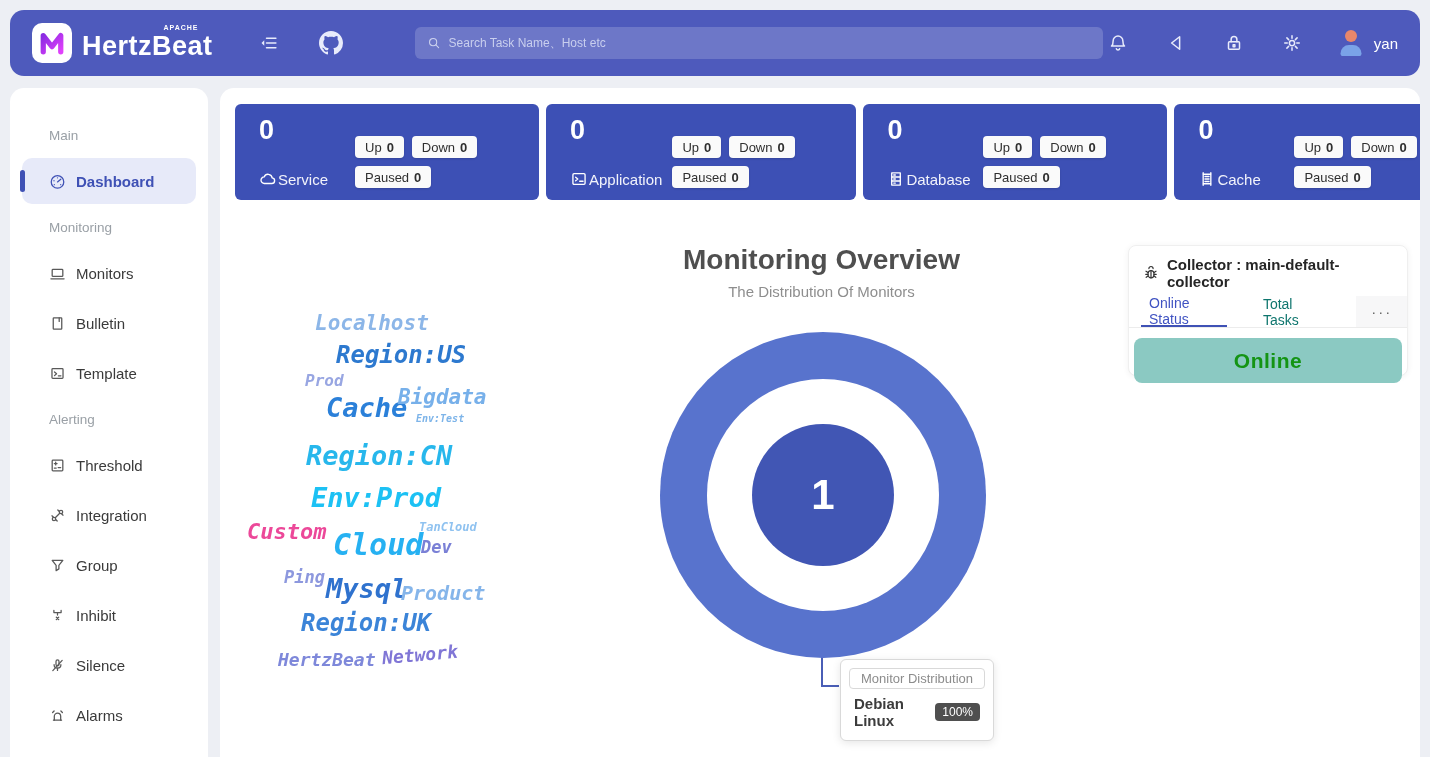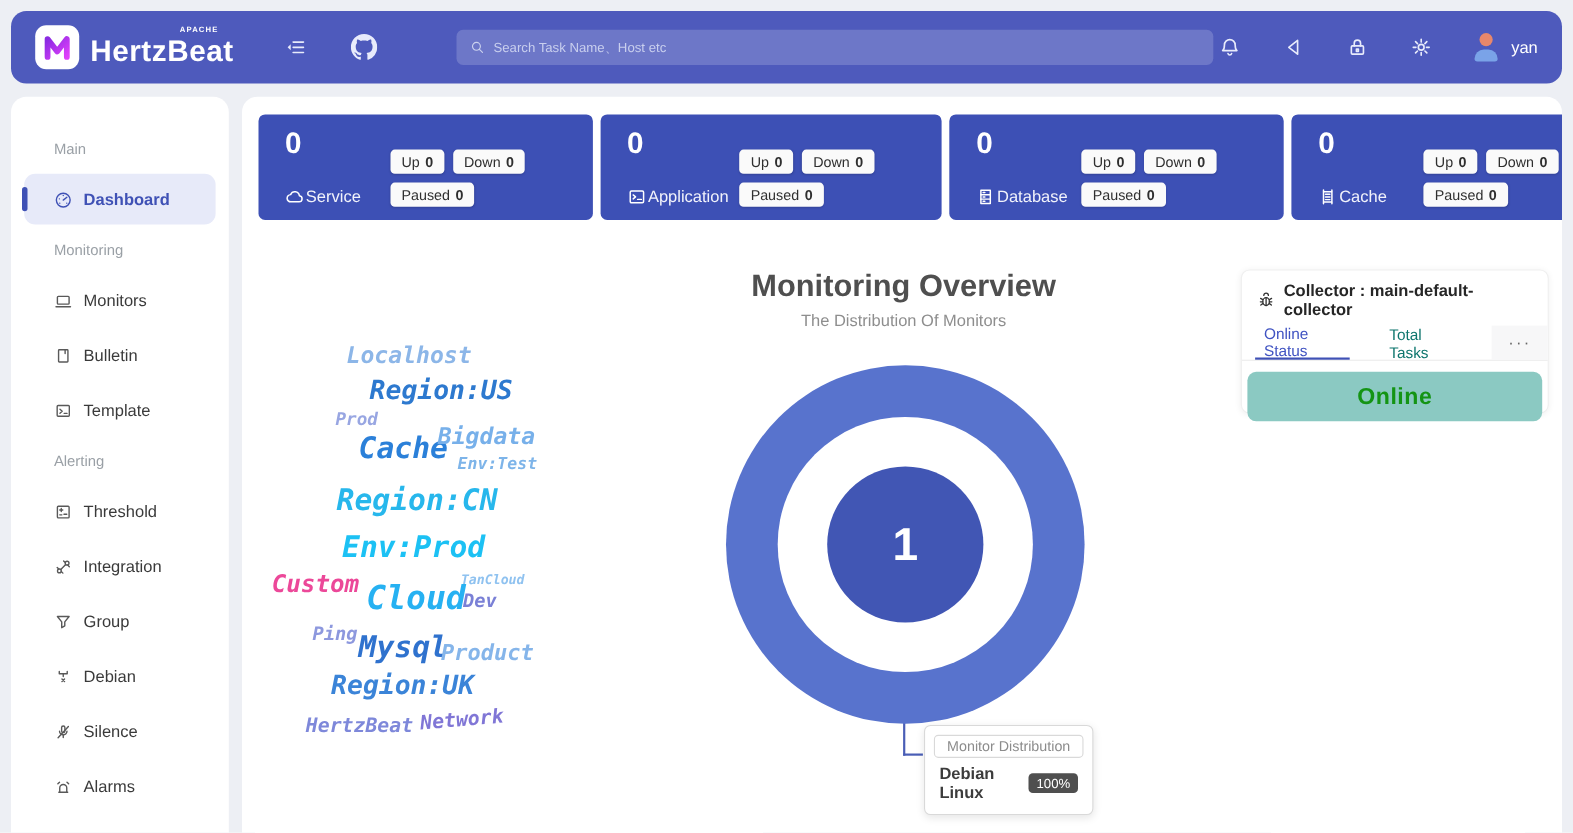--- a/index.html
+++ b/index.html
@@ -248,21 +248,21 @@
         <span>Group</span>
       </div>
       <div class="menu-item">
         <span class="mi-icon">
           <svg viewBox="0 0 16 16" fill="none" stroke="currentColor" stroke-width="1.2" stroke-linecap="round" stroke-linejoin="round">
             <path d="M4.6 3.2v2h6.8v-2"></path>
             <path d="M8 5.2v2.4"></path>
             <path d="M6.9 9.6l2.2 2.2M9.1 9.6l-2.2 2.2"></path>
           </svg>
         </span>
-        <span>Debian</span>
+        <span>Inhibit</span>
       </div>
       <div class="menu-item">
         <span class="mi-icon">
           <svg viewBox="0 0 16 16" fill="none" stroke="currentColor" stroke-width="1.2" stroke-linecap="round" stroke-linejoin="round">
             <rect x="6.6" y="2.8" width="2.8" height="5.6" rx="1.4"></rect>
             <path d="M4.8 7.2a3.2 3.2 0 0 0 6.4 0"></path>
             <path d="M8 10.4v2.2"></path>
             <path d="M3.6 12.8L12.4 3.2"></path>
           </svg>
         </span>
@@ -403,21 +403,21 @@
       <div class="ov-title">Monitoring Overview</div>
       <div class="ov-sub">The Distribution Of Monitors</div>
     </div>
 
     <div class="wordcloud" id="wordcloud">
         <span class="word" style="left: 85px; top: 23px; font-size: 21px; color: rgb(140, 182, 232);">Localhost</span>
         <span class="word" style="left: 106px; top: 53px; font-size: 24px; color: rgb(45, 121, 207);">Region:US</span>
         <span class="word" style="left: 75px; top: 83px; font-size: 16px; color: rgb(152, 166, 226);">Prod</span>
         <span class="word" style="left: 96px; top: 104px; font-size: 27px; color: rgb(43, 128, 217);">Cache</span>
         <span class="word" style="left: 168px; top: 97px; font-size: 21px; color: rgb(119, 176, 234);">Bigdata</span>
-        <span class="word" style="left: 186px; top: 124px; font-size: 15px; color: rgb(125, 180, 233);">Env:Test</span>
+        <span class="word" style="left: 186px; top: 124px; font-size: 10px; color: rgb(125, 180, 233);">Env:Test</span>
         <span class="word" style="left: 76px; top: 152px; font-size: 27px; color: rgb(39, 183, 236);">Region:CN</span>
         <span class="word" style="left: 81px; top: 194px; font-size: 27px; color: rgb(28, 193, 244);">Env:Prod</span>
         <span class="word" style="left: 17px; top: 231px; font-size: 22px; color: #ec4899;">Custom</span>
         <span class="word" style="left: 103px; top: 240px; font-size: 30px; color: rgb(38, 177, 242);">Cloud</span>
         <span class="word" style="left: 189px; top: 231px; font-size: 12px; color: rgb(143, 194, 240);">TanCloud</span>
         <span class="word" style="left: 191px; top: 249px; font-size: 17px; color: rgb(122, 128, 214);">Dev</span>
         <span class="word" style="left: 54px; top: 279px; font-size: 17px; color: rgb(141, 152, 222);">Ping</span>
         <span class="word" style="left: 96px; top: 285px; font-size: 27px; color: rgb(47, 114, 206);">Mysql</span>
         <span class="word" style="left: 171px; top: 293px; font-size: 20px; color: rgb(133, 181, 234);">Product</span>
         <span class="word" style="left: 71px; top: 321px; font-size: 24px; color: rgb(59, 132, 216);">Region:UK</span>

